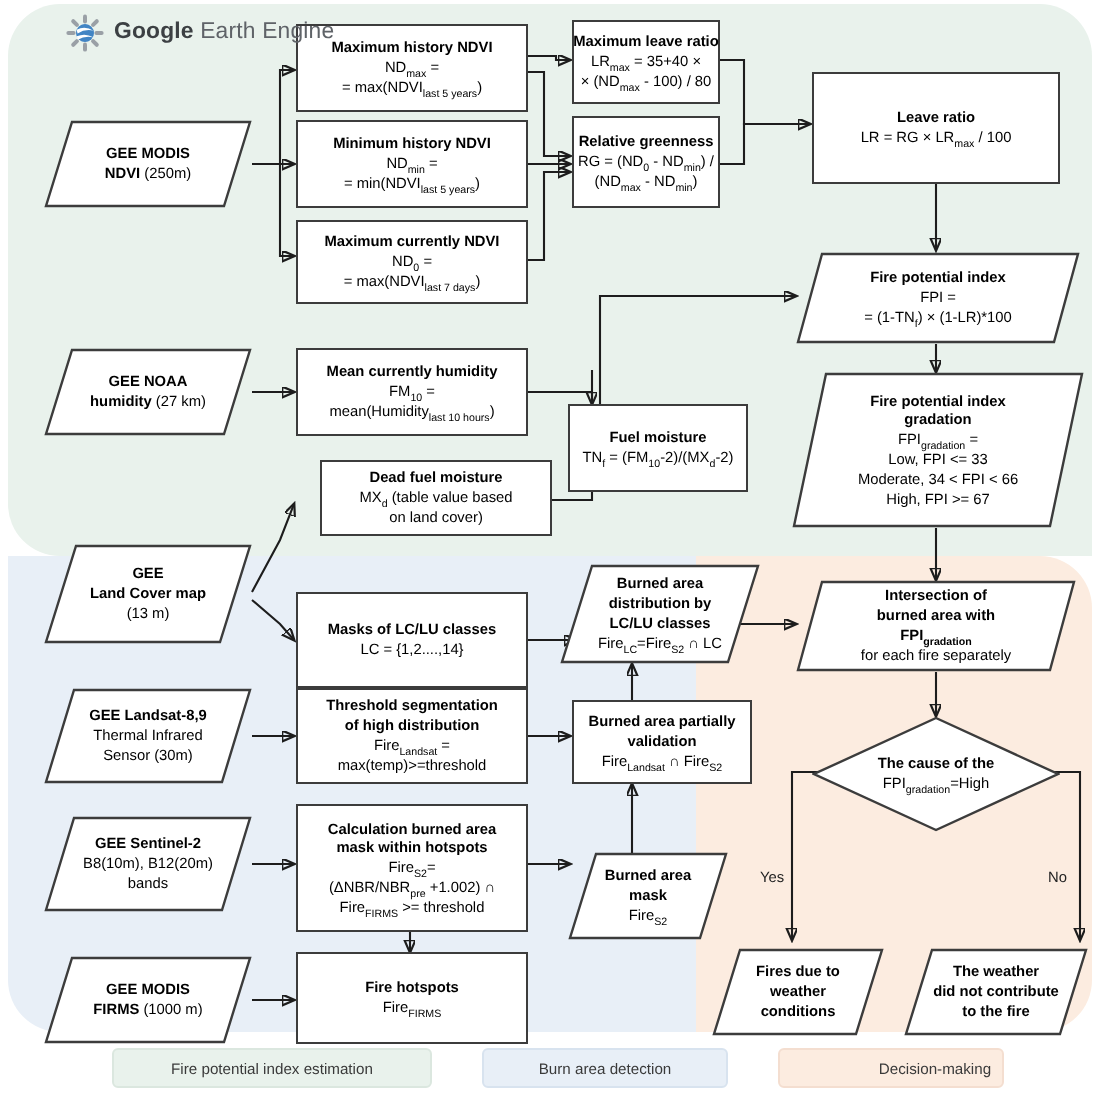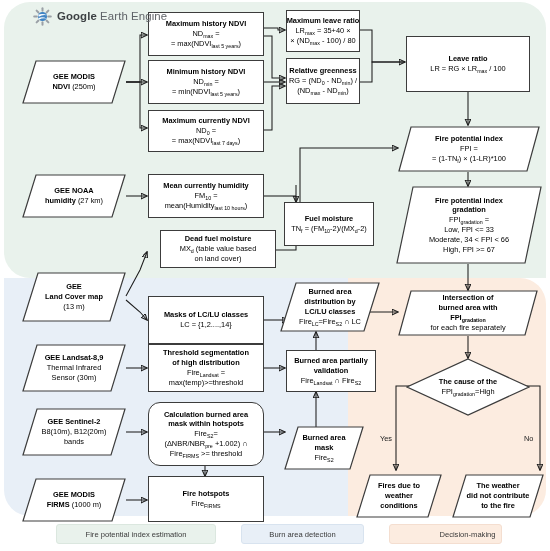--- a/index.html
+++ b/index.html
@@ -325,21 +325,21 @@
     <span class="ln">LC = {1,2....,14}</span>
   </div>
 
   <div class="node rect" style="left:148px;top:344px;width:116px;height:48px;">
     <span class="ln b">Threshold segmentation</span>
     <span class="ln b">of high distribution</span>
     <span class="ln">Fire<sub>Landsat</sub> =</span>
     <span class="ln">max(temp)&gt;=threshold</span>
   </div>
 
-  <div class="node rect" style="left:148px;top:402px;width:116px;height:64px;border-radius:12px;">
+  <div class="node rect" style="left:148px;top:402px;width:116px;height:64px;">
     <span class="ln b">Calculation burned area</span>
     <span class="ln b">mask within hotspots</span>
     <span class="ln">Fire<sub>S2</sub>=</span>
     <span class="ln">(ΔNBR/NBR<sub>pre</sub> +1.002) ∩</span>
     <span class="ln">Fire<sub>FIRMS</sub> &gt;= threshold</span>
   </div>
 
   <div class="node rect" style="left:148px;top:476px;width:116px;height:46px;">
     <span class="ln b">Fire hotspots</span>
     <span class="ln">Fire<sub>FIRMS</sub></span>

